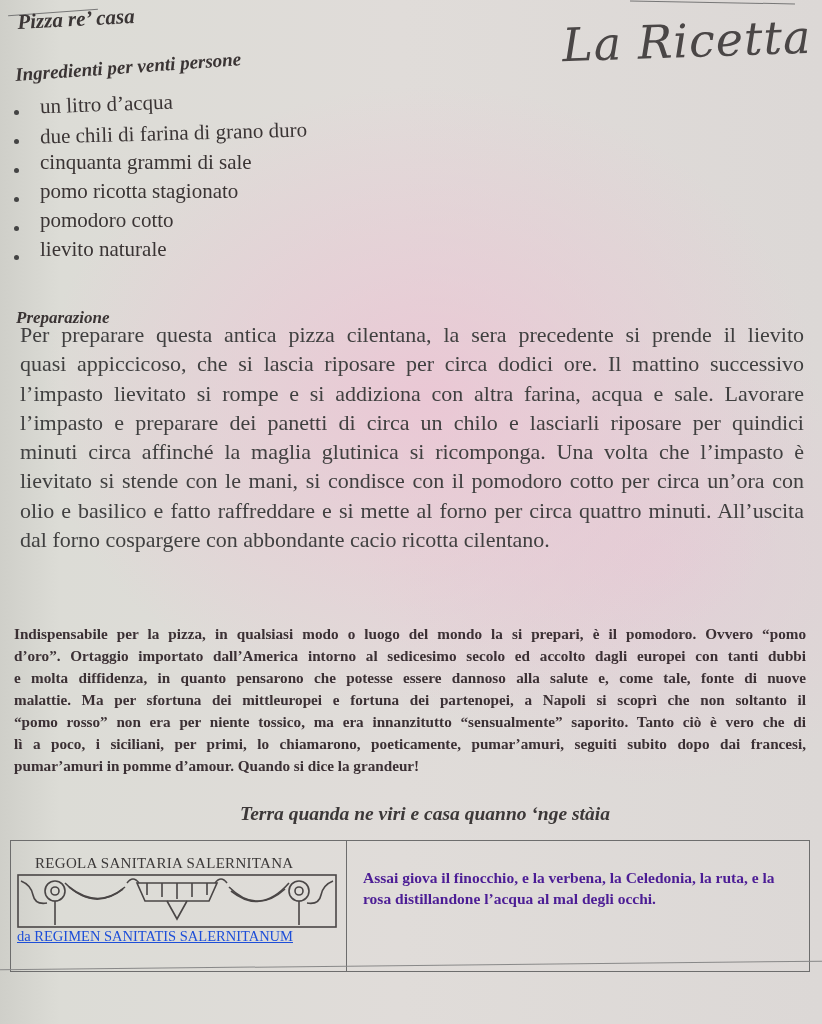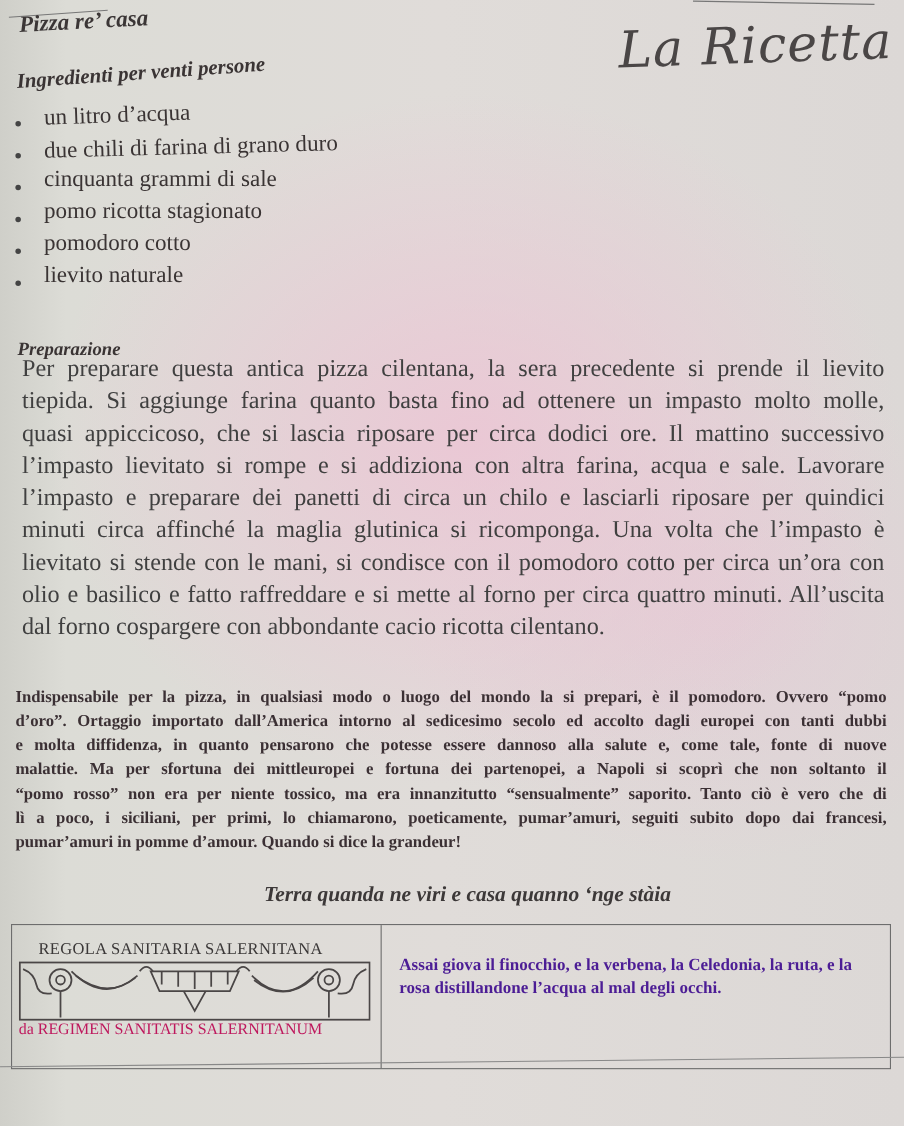--- a/index.html
+++ b/index.html
@@ -65,21 +65,21 @@
       position: absolute; left: 10px; top: 840px; width: 800px; height: 132px;
       border: 1.5px solid #6d6d6d; box-sizing: border-box; display: flex;
     }
     .regola-left {
       width: 336px; border-right: 1.5px solid #6d6d6d; position: relative; box-sizing: border-box;
     }
     .regola-title {
       position: absolute; left: 24px; top: 14px; font-size: 15px; letter-spacing: 0.3px; color: #3b3838;
     }
     .regola-sub {
-      position: absolute; left: 6px; top: 87px; font-size: 14.5px; color: #be185d; white-space: nowrap;
+      position: absolute; left: 6px; top: 87px; font-size: 14.5px; color: #1d4ed8; white-space: nowrap; text-decoration: underline;
     }
     .ornament { position: absolute; left: 6px; top: 32px; width: 320px; height: 56px; }
     .regola-right { flex: 1; position: relative; }
     .regola-quote {
       position: absolute; left: 16px; top: 26px; width: 440px;
       font-size: 15.5px; font-weight: bold; line-height: 21px; color: #4c1d95;
     }
     .bottom-rule { position: absolute; left: 0; top: 965px; width: 822px; height: 1px; background: #888; transform: rotate(-0.6deg); }
     .page-number {
       position: absolute; left: 0; width: 822px; top: 1034px; text-align: left;
@@ -120,21 +120,20 @@
       </li>
     <li>
         <span class="bullet"></span>
         <span class="txt">lievito naturale</span>
       </li>
   </ul>
 
   <div class="prep-heading">Preparazione</div>
   <div class="prep-body">
     <span class="line">Per preparare questa antica pizza cilentana, la sera precedente si prende il lievito</span>
-    <span class="line">tiepida. Si aggiunge farina quanto basta fino ad ottenere un impasto molto molle,</span>
     <span class="line">quasi appiccicoso, che si lascia riposare per circa dodici ore. Il mattino successivo</span>
     <span class="line">l’impasto lievitato si rompe e si addiziona con altra farina, acqua e sale. Lavorare</span>
     <span class="line">l’impasto e preparare dei panetti di circa un chilo e lasciarli riposare per quindici</span>
     <span class="line">minuti circa affinché la maglia glutinica si ricomponga. Una volta che l’impasto è</span>
     <span class="line">lievitato si stende con le mani, si condisce con il pomodoro cotto per circa un’ora con</span>
     <span class="line">olio e basilico e fatto raffreddare e si mette al forno per circa quattro minuti. All’uscita</span>
     <span class="line last">dal forno cospargere con abbondante cacio ricotta cilentano.</span>
   </div>
 
   <div class="note">

